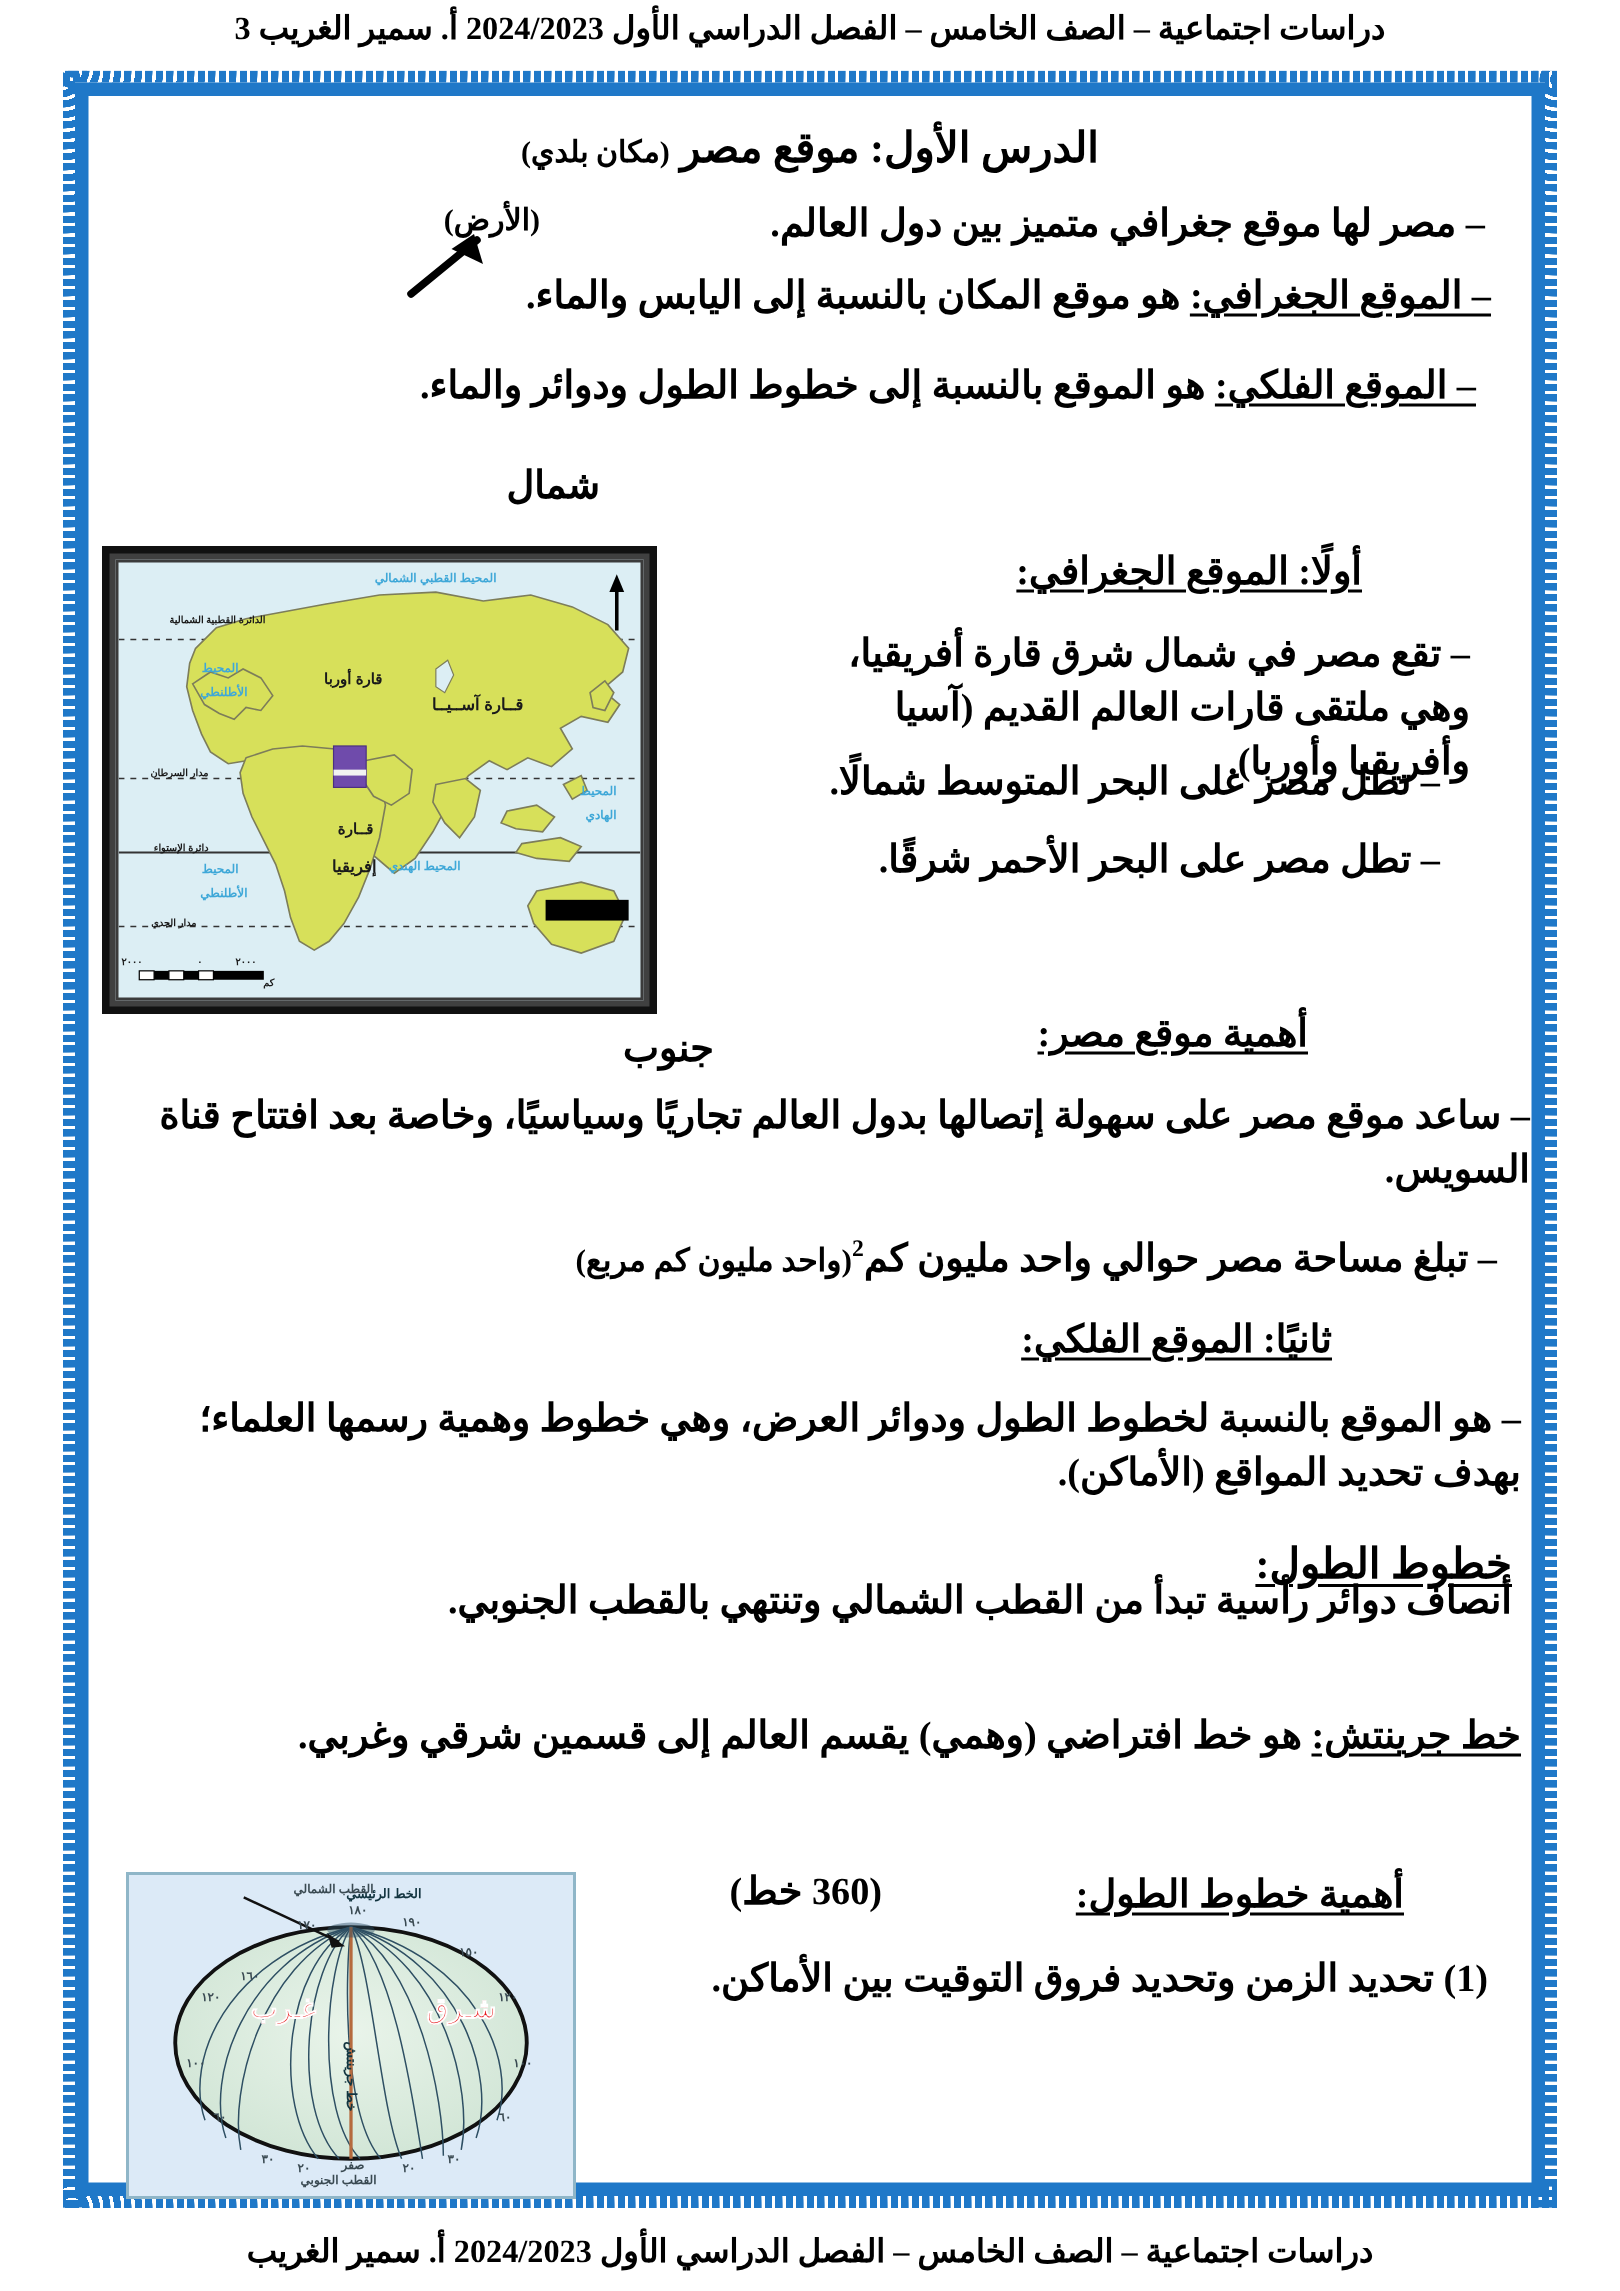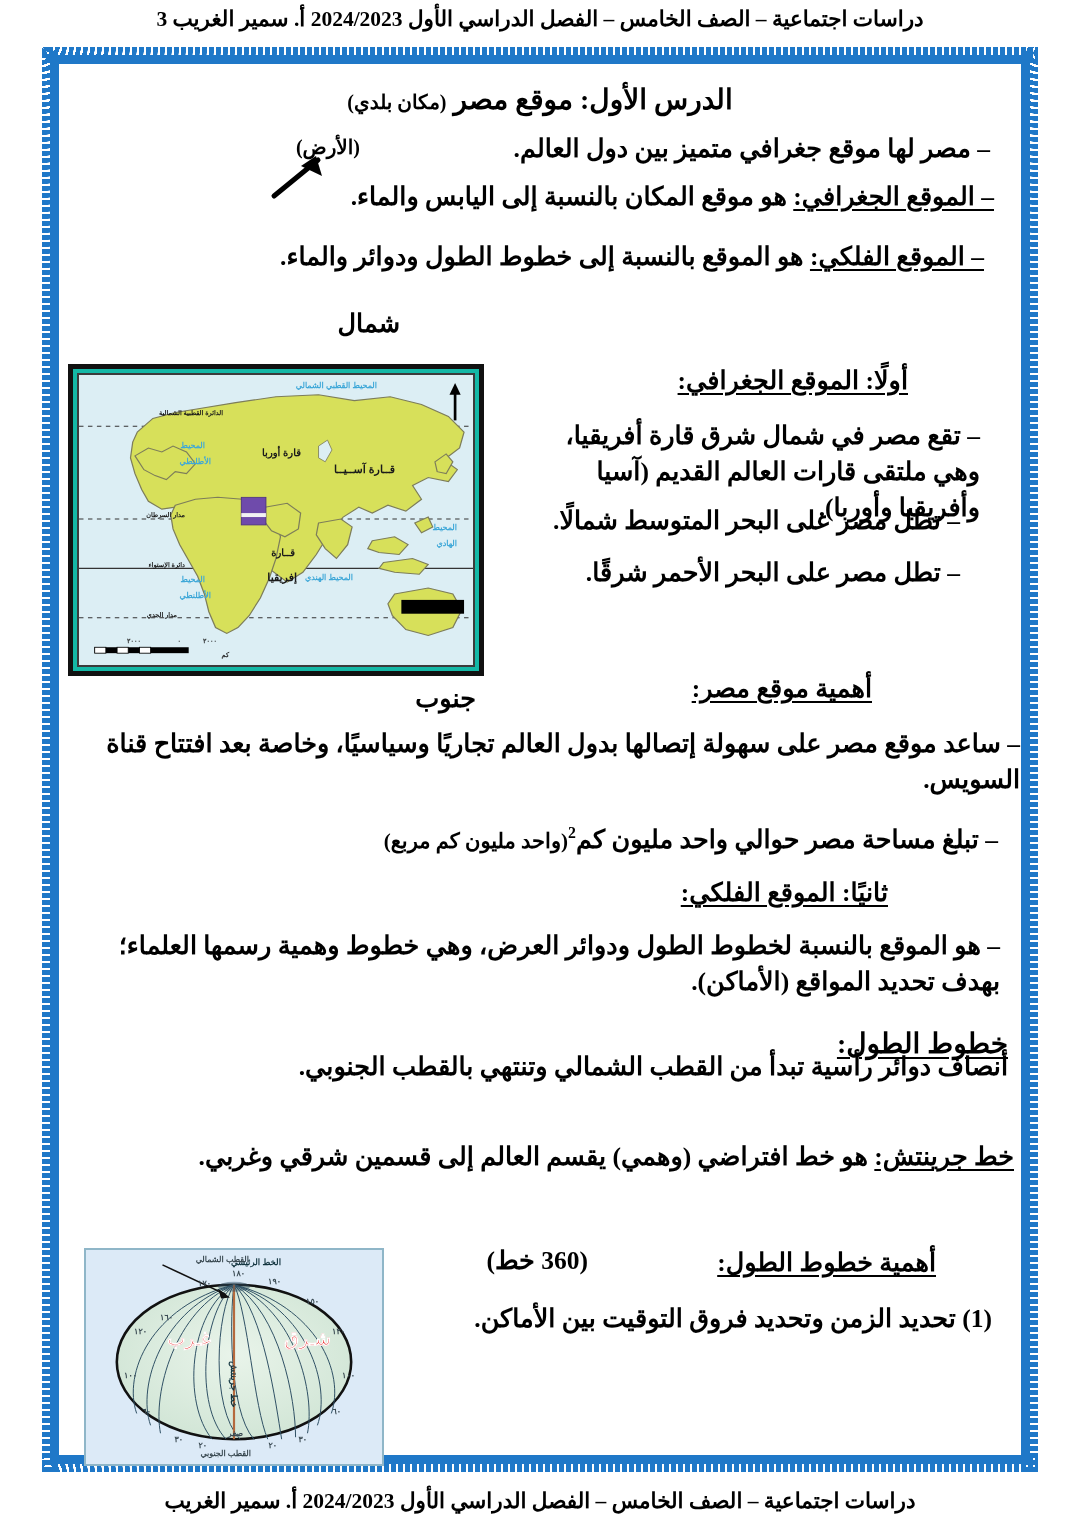--- a/index.html
+++ b/index.html
@@ -96,23 +96,23 @@
   .rt  { text-align: right; }
   sup { font-size: 0.62em; vertical-align: super; }
 
   
   .arrow-svg { position: absolute; }
 
   
   .mapbox {
     position: absolute;
     left: 8px; top: 298px;
-    width: 416px; height: 312px;
+    width: 370px; height: 312px;
     border: 5px solid #111;
-    background: #14b8a6;
+    background: #404040;
     padding: 4px;
   }
   .mapinner {
     position: relative;
     width: 100%; height: 100%;
     border: 2px solid #3b3b3b;
     background: #dceef4;
     overflow: hidden;
   }
   .land { position: absolute; fill: #d7e05a; stroke: #7d7d5a; stroke-width: 1.1; }
@@ -289,21 +289,21 @@
   <div class="line u" style="top:608px; right:148px;">أهمية موقع مصر:</div>
 
   <div class="wrapline rt" style="top:660px; right:0px; width:955px;">– ساعد موقع مصر على سهولة إتصالها بدول العالم تجاريًا وسياسيًا، وخاصة بعد افتتاح قناة السويس.</div>
 
   <div class="line rt" style="top:758px; right:22px;">
     <span>– تبلغ مساحة مصر حوالي واحد مليون كم</span><sup>2</sup><span class="small" style="font-size:21px;">(واحد مليون كم مربع)</span>
   </div>
 
   <div class="line u" style="top:812px; right:132px;">ثانيًا: الموقع الفلكي:</div>
 
-  <div class="wrapline rt" style="top:862px; right:20px; width:945px;">– هو الموقع بالنسبة لخطوط الطول ودوائر العرض، وهي خطوط وهمية رسمها العلماء؛ بهدف تحديد المواقع (الأماكن).</div>
+  <div class="wrapline rt" style="top:862px; right:6px; width:945px;">– هو الموقع بالنسبة لخطوط الطول ودوائر العرض، وهي خطوط وهمية رسمها العلماء؛ بهدف تحديد المواقع (الأماكن).</div>
 
   <div class="line u big" style="top:962px; right:12px;">خطوط الطول:</div>
 
   <div class="line rt" style="top:986px; right:12px;">أنصاف دوائر رأسية تبدأ من القطب الشمالي وتنتهي بالقطب الجنوبي.</div>
 
   <div class="line rt" style="top:1076px; right:6px;">
     <span class="u">خط جرينتش:</span><span> هو خط افتراضي (وهمي) يقسم العالم إلى قسمين شرقي وغربي.</span>
   </div>
 
 
@@ -368,19 +368,19 @@
       <div class="glabel g-deg" style="top:72px; right:230px;">١٢٠</div>
       <div class="glabel g-deg" style="top:72px; right:32px;">١٢٠</div>
       <div class="glabel g-deg" style="top:116px; right:240px;">١٠٠</div>
       <div class="glabel g-deg" style="top:116px; right:22px;">١٠٠</div>
       <div class="glabel g-deg" style="top:152px; right:226px;">٦٠</div>
       <div class="glabel g-deg" style="top:152px; right:36px;">٦٠</div>
       <div class="glabel g-deg" style="top:180px; right:194px;">٣٠</div>
       <div class="glabel g-deg" style="top:180px; right:70px;">٣٠</div>
       <div class="glabel g-deg" style="top:186px; right:170px;">٢٠</div>
       <div class="glabel g-deg" style="top:186px; right:100px;">٢٠</div>
-      <div class="glabel g-deg" style="top:174px; right:134px;">صفر</div>
+      <div class="glabel g-deg" style="top:184px; right:134px;">صفر</div>
     </div>
   </div>
 
 </div>
 
 <div class="running" id="footer-line">دراسات اجتماعية – الصف الخامس – الفصل الدراسي الأول 2024/2023 أ. سمير الغريب</div>
 
 </body></html>

